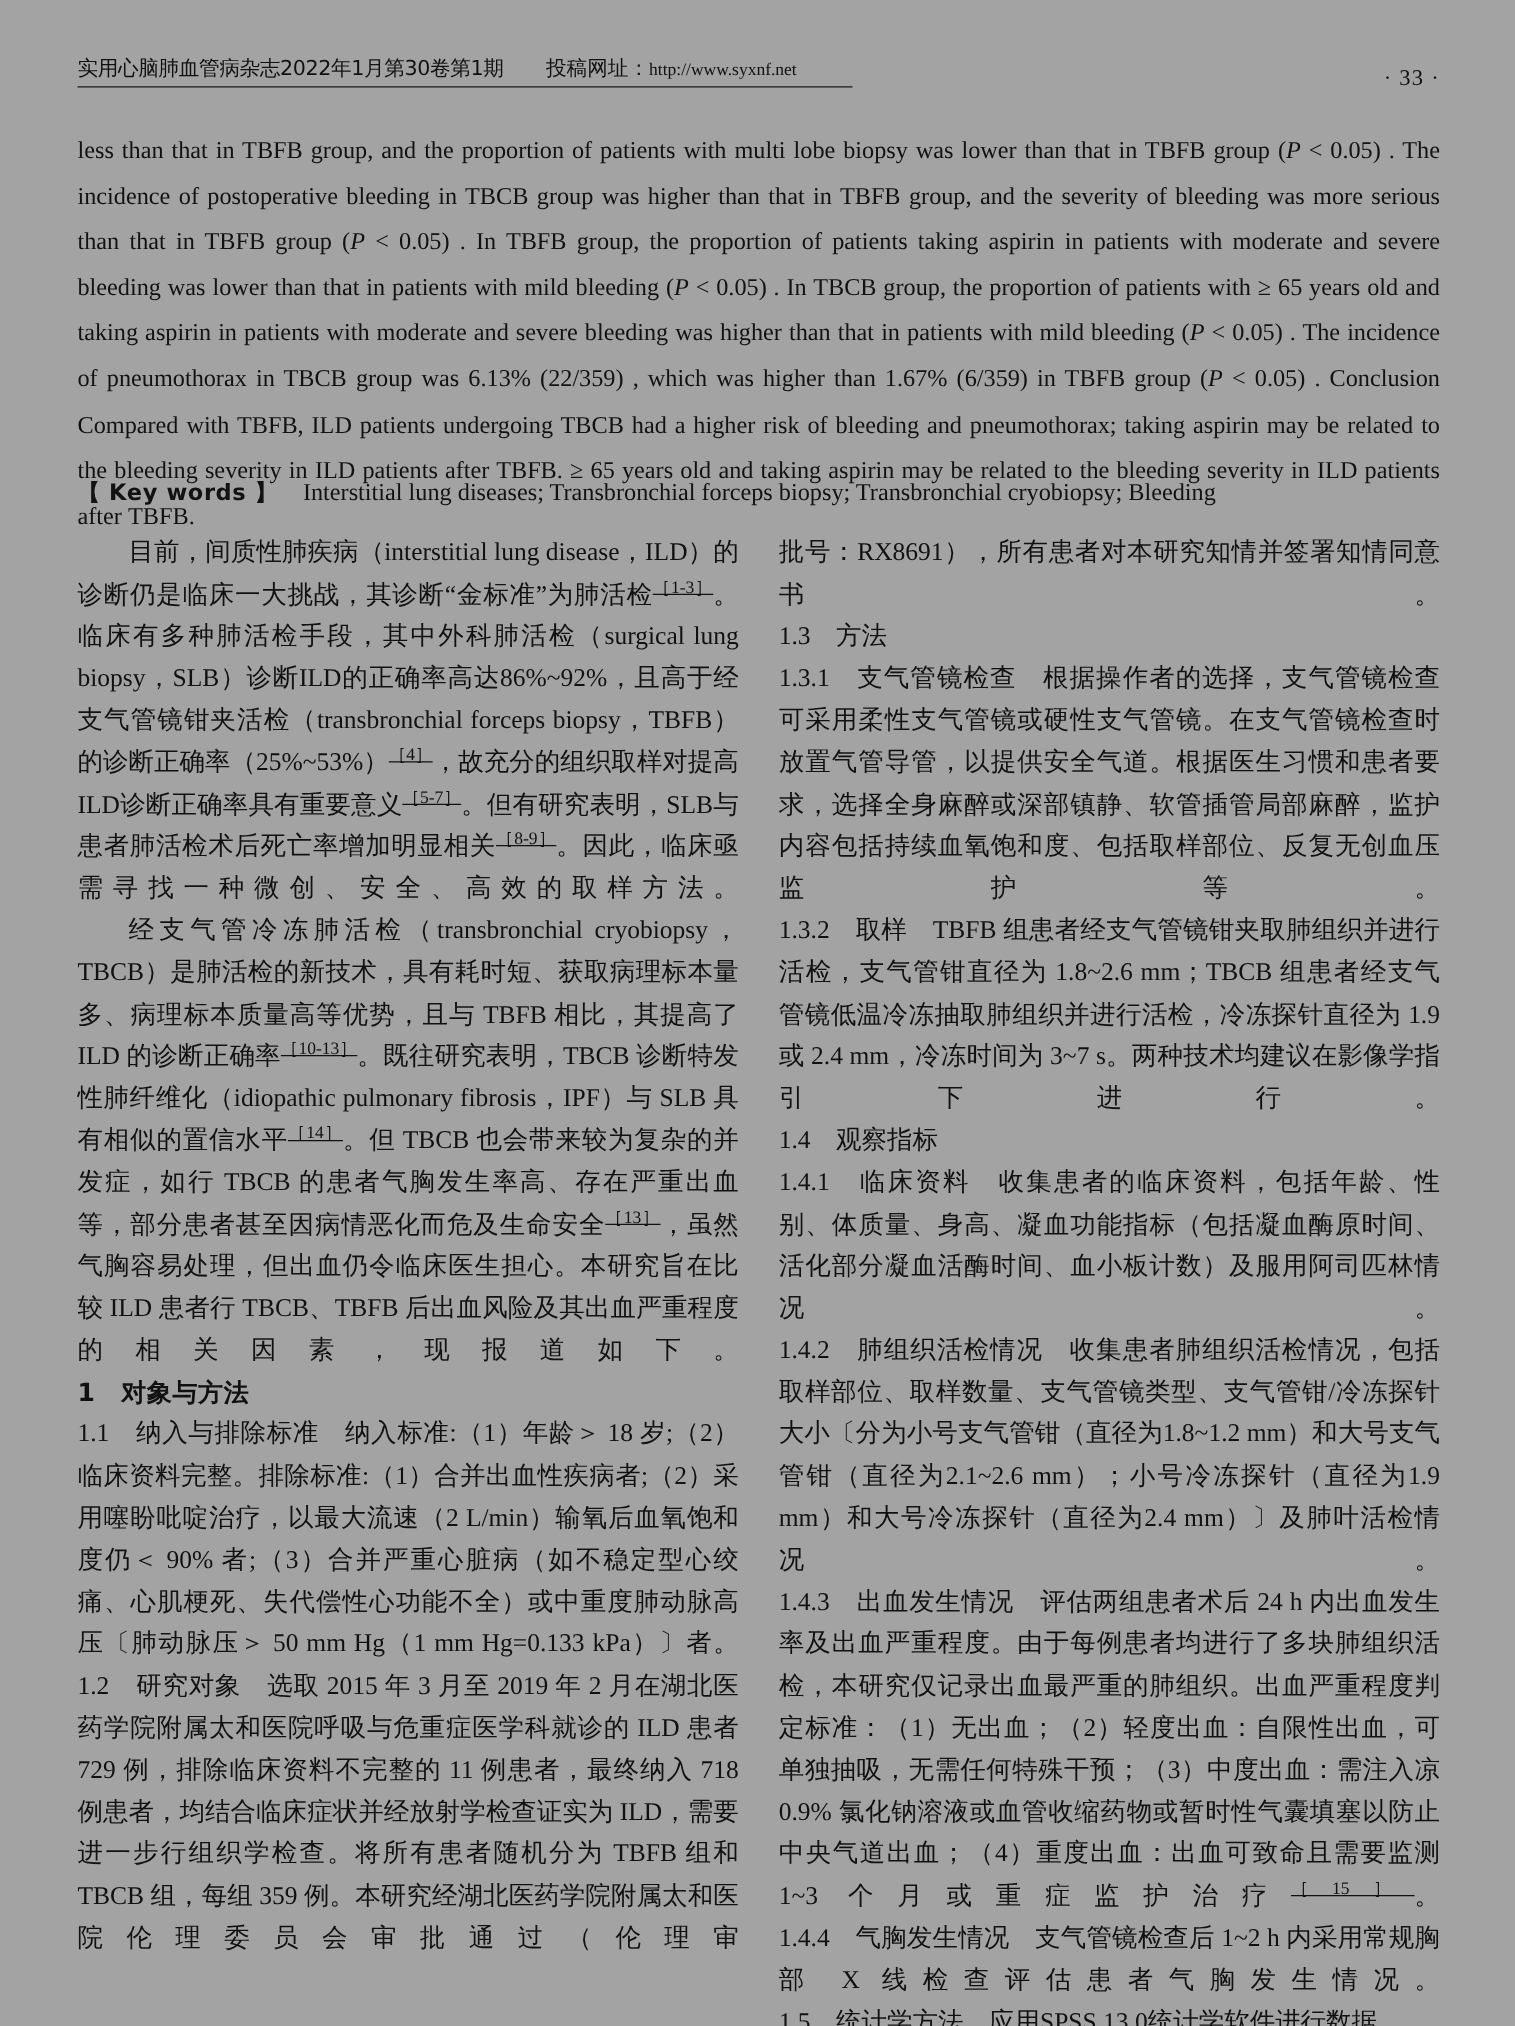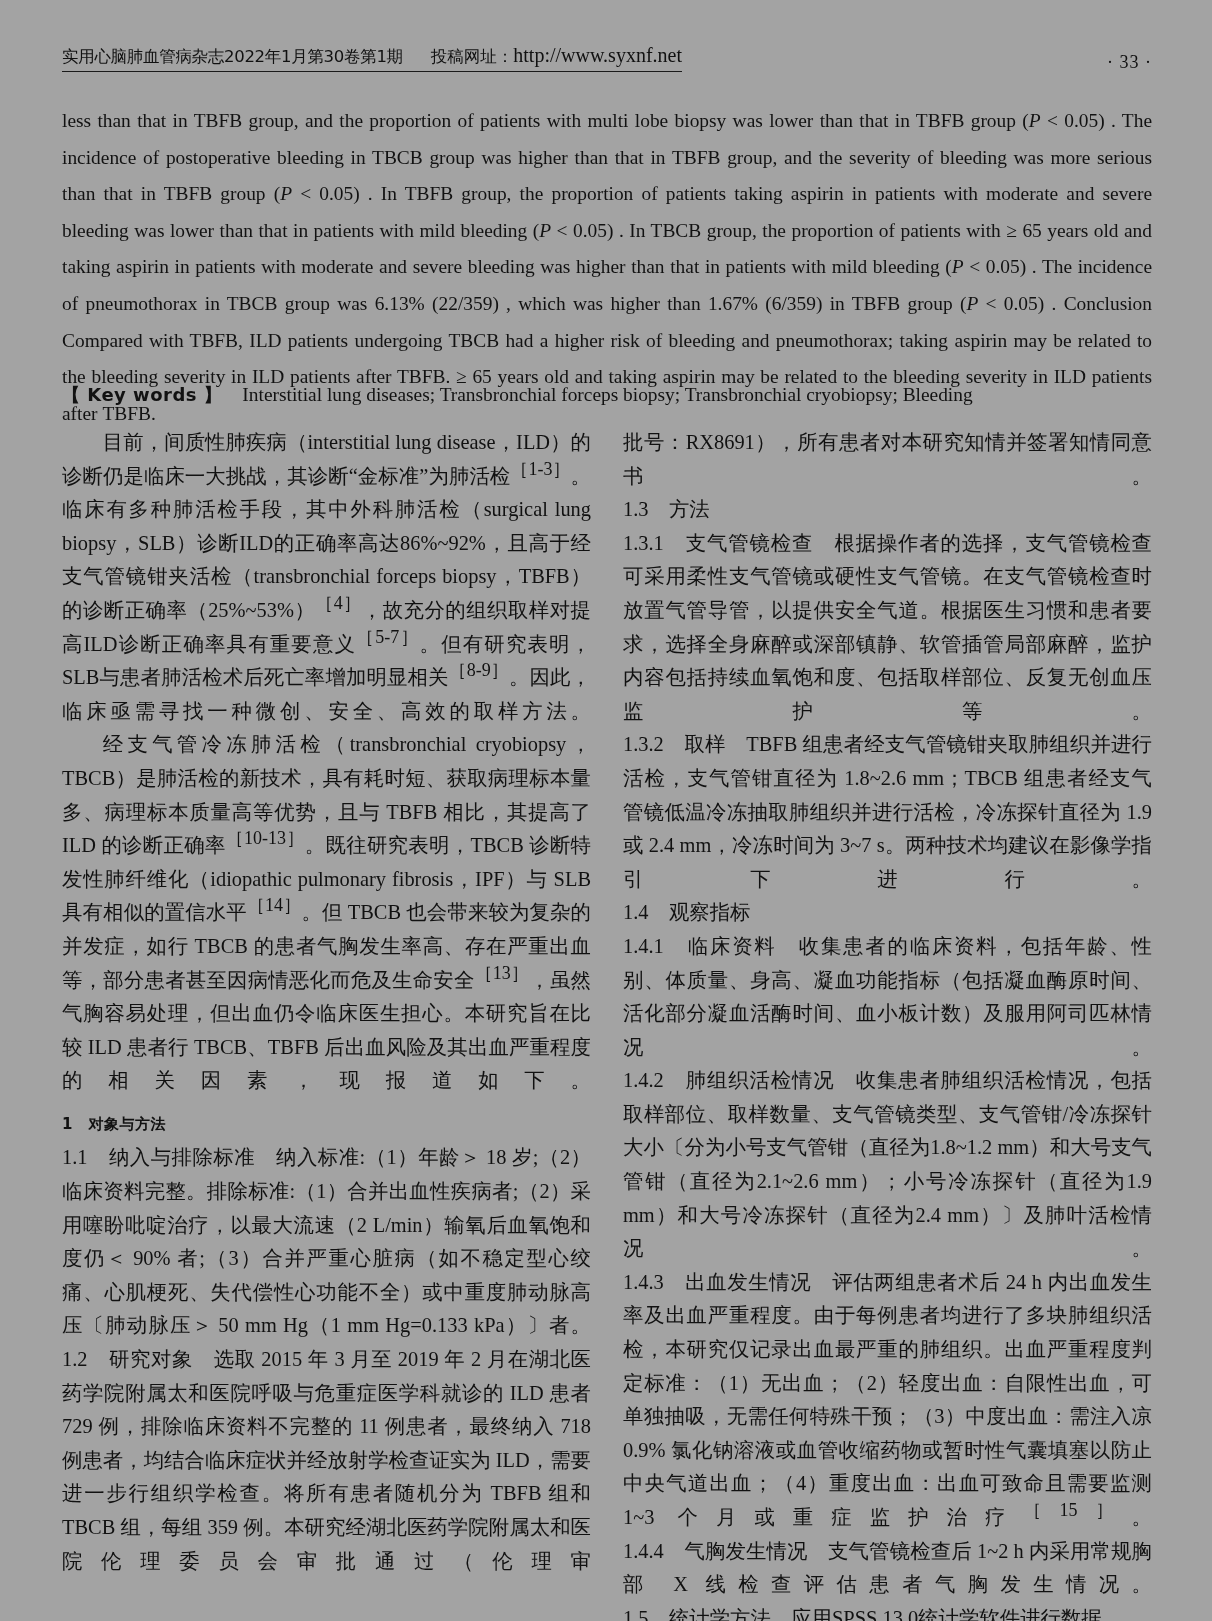--- a/index.html
+++ b/index.html
@@ -50,21 +50,21 @@
     width: 34px;
   }
   .runhead-submit {
     font-family: "DejaVu Sans", sans-serif;
     font-size: 16.5px;
     white-space: nowrap;
     color: #111;
   }
   .runhead-url {
     font-family: "Liberation Serif", serif;
-    font-size: 20px;
+    font-size: 14px;
     white-space: nowrap;
     color: #111;
   }
   .folio {
     position: absolute;
     right: 60px;
     top: 52px;
     font-family: "Liberation Serif", serif;
     font-size: 18px;
     letter-spacing: 1px;
@@ -132,30 +132,30 @@
     text-align: justify;
     text-align-last: justify;
     color: #111111;
     text-justify: inter-ideograph;
   }
   .col p.last-left { text-align-last: left; }
   .col p.indent { text-indent: 2em; }
   .col p.hdr {
     font-weight: bold;
     font-family: "DejaVu Sans", "Liberation Sans", sans-serif;
-    font-size: 15px;
+    font-size: 20px;
     text-align-last: left;
     text-align: left;
     letter-spacing: 0.5px;
-    margin-top: 10px;
   }
   .col sup {
-    font-size: 18px;
+    font-size: 14px;
     vertical-align: super;
     line-height: 0;
+    text-decoration: underline;
   }
 </style>
 </head>
 <body>
 
 <div class="page">
 
   <div class="runhead">
     <div class="runhead-inner">
       <span class="runhead-journal">实用心脑肺血管病杂志2022年1月第30卷第1期</span>

